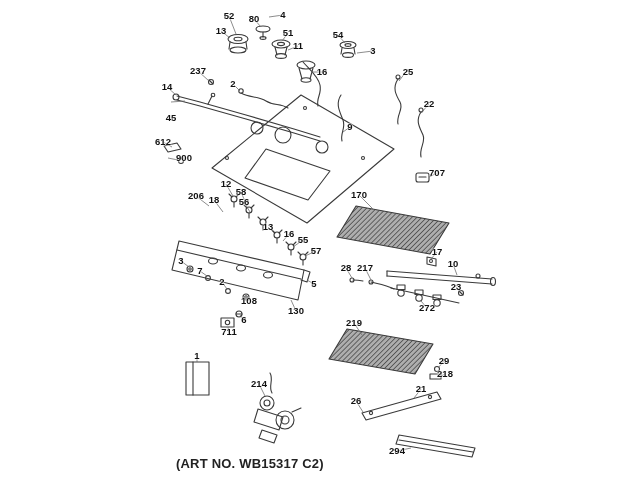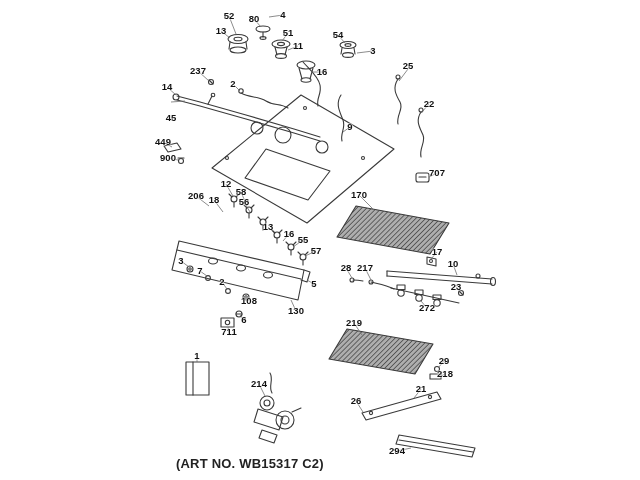--- a/index.html
+++ b/index.html
@@ -268,28 +268,28 @@
       <span class="part-label" style="left: 229px; top: 16px;">52</span>
       <span class="part-label" style="left: 254px; top: 19px;">80</span>
       <span class="part-label" style="left: 283px; top: 15px;">4</span>
       <span class="part-label" style="left: 221px; top: 31px;">13</span>
       <span class="part-label" style="left: 288px; top: 33px;">51</span>
       <span class="part-label" style="left: 338px; top: 35px;">54</span>
       <span class="part-label" style="left: 298px; top: 46px;">11</span>
       <span class="part-label" style="left: 373px; top: 51px;">3</span>
       <span class="part-label" style="left: 198px; top: 71px;">237</span>
       <span class="part-label" style="left: 322px; top: 72px;">16</span>
-      <span class="part-label" style="left: 408px; top: 66px;">25</span>
+      <span class="part-label" style="left: 408px; top: 72px;">25</span>
       <span class="part-label" style="left: 167px; top: 87px;">14</span>
       <span class="part-label" style="left: 233px; top: 84px;">2</span>
       <span class="part-label" style="left: 171px; top: 102px; margin-top: 16px;">45</span>
       <span class="part-label" style="left: 429px; top: 104px;">22</span>
       <span class="part-label" style="left: 350px; top: 127px;">9</span>
-      <span class="part-label" style="left: 163px; top: 142px;">449</span>
-      <span class="part-label" style="left: 168px; top: 158px;">900</span>
+      <span class="part-label" style="left: 163px; top: 142px;">612</span>
+      <span class="part-label" style="left: 184px; top: 158px;">900</span>
       <span class="part-label" style="left: 437px; top: 173px;">707</span>
       <span class="part-label" style="left: 226px; top: 184px;">12</span>
       <span class="part-label" style="left: 241px; top: 192px; text-align: right;">58</span>
       <span class="part-label" style="left: 196px; top: 196px;">206</span>
       <span class="part-label" style="left: 214px; top: 200px;">18</span>
       <span class="part-label" style="left: 244px; top: 202px;">56</span>
       <span class="part-label" style="left: 359px; top: 195px;">170</span>
       <span class="part-label" style="left: 268px; top: 227px;">13</span>
       <span class="part-label" style="left: 289px; top: 234px;">16</span>
       <span class="part-label" style="left: 303px; top: 240px;">55</span>

